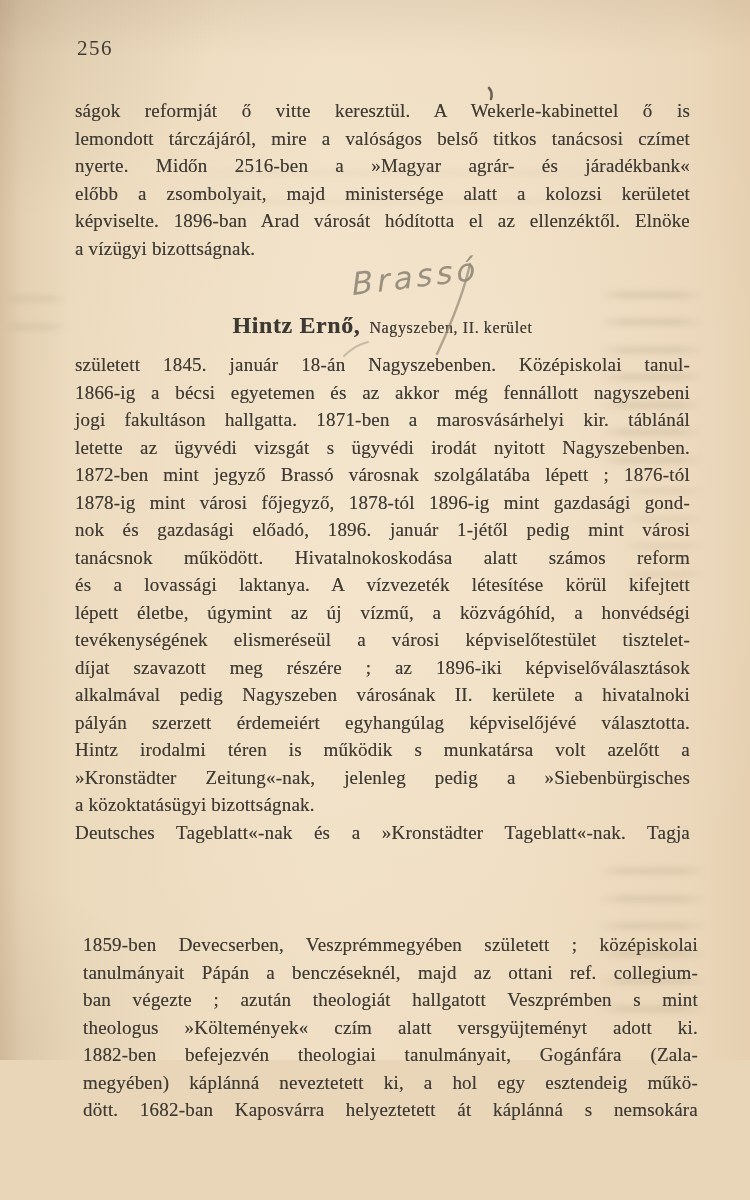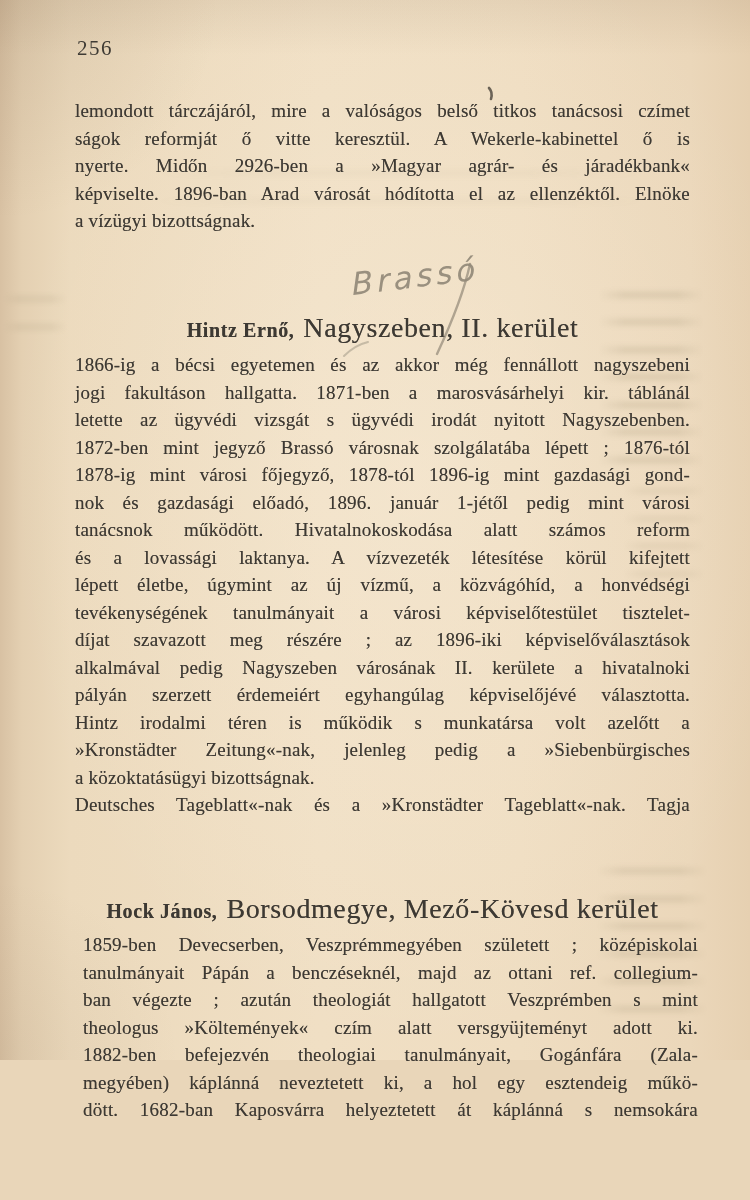--- a/index.html
+++ b/index.html
@@ -23,22 +23,22 @@
     position:absolute; left:77px; top:36px;
     font-size:21px; letter-spacing:1.5px; color:#3f3b34;
   }
   .para { position:absolute; left:75px; width:615px; font-size:19px; letter-spacing:.2px; }
   .tline { height:27.5px; line-height:27.5px; white-space:normal; text-shadow:0 0 .5px rgba(61,57,51,.55); }
   .tline.just { text-align:justify; text-align-last:justify; }
   .heading {
     position:absolute; left:75px; width:615px; text-align:center;
     white-space:nowrap; text-shadow:0 0 .6px rgba(50,46,40,.6);
   }
-  .heading .hname { font-weight:bold; font-size:20px; letter-spacing:.6px; }
-  .heading .hdistrict { font-size:28px; letter-spacing:.6px; margin-left:9px; }
+  .heading .hname { font-weight:bold; font-size:24px; letter-spacing:.6px; }
+  .heading .hdistrict { font-size:16px; letter-spacing:.6px; margin-left:9px; }
   .annotation {
     position:absolute; left:352px; top:266px;
     font-family:"DejaVu Sans",sans-serif; font-style:italic;
     font-size:31px; letter-spacing:4px; color:#8e8575; opacity:.88;
     transform:rotate(-7deg) skewX(-4deg); transform-origin:left center;
   }
   .bleed {
     position:absolute; filter:blur(2.5px);
     background:repeating-linear-gradient(180deg, rgba(146,134,104,0) 0 9px, rgba(143,131,100,.32) 9px 17px, rgba(146,134,104,0) 17px 27.5px);
     -webkit-mask-image:linear-gradient(90deg, transparent, #000 25%, #000 75%, transparent);
@@ -53,55 +53,54 @@
 
   <div class="pageno">256</div>
 
   <div class="bleed" style="left:598px; top:282px; width:106px; height:196px; opacity:.50;"></div>
   <div class="bleed" style="left:622px; top:478px; width:84px; height:118px; opacity:.28;"></div>
   <div class="bleed" style="left:596px; top:858px; width:112px; height:160px; opacity:.45;"></div>
   <div class="bleed" style="left:2px; top:286px; width:66px; height:56px; opacity:.32;"></div>
   <div class="bleed" style="left:150px; top:160px; width:500px; height:50px; opacity:.14;"></div>
 
   <div class="para" style="top:97px;">
+      <div class="tline just">ságok reformját ő vitte keresztül. A Wekerle-kabinettel ő is</div>
       <div class="tline just">lemondott tárczájáról, mire a valóságos belső titkos tanácsosi czímet</div>
-      <div class="tline just">ságok reformját ő vitte keresztül. A Wekerle-kabinettel ő is</div>
-      <div class="tline just">nyerte. Midőn 2926-ben a »Magyar agrár- és járadékbank«</div>
+      <div class="tline just">nyerte. Midőn 2516-ben a »Magyar agrár- és járadékbank«</div>
+      <div class="tline just">előbb a zsombolyait, majd ministersége alatt a kolozsi kerületet</div>
       <div class="tline just">képviselte. 1896-ban Arad városát hódította el az ellenzéktől. Elnöke</div>
       <div class="tline">a vízügyi bizottságnak.</div>
     </div>
 
   <div class="annotation">Brassó</div>
 
   <div class="heading" style="top:312px;">
     <span class="hname">Hintz Ernő,</span><span class="hdistrict">Nagyszeben, II. kerület</span>
   </div>
   <div class="para" style="top:351px;">
+      <div class="tline just">született 1845. január 18-án Nagyszebenben. Középiskolai tanul-</div>
       <div class="tline just">1866-ig a bécsi egyetemen és az akkor még fennállott nagyszebeni</div>
       <div class="tline just">jogi fakultáson hallgatta. 1871-ben a marosvásárhelyi kir. táblánál</div>
       <div class="tline just">letette az ügyvédi vizsgát s ügyvédi irodát nyitott Nagyszebenben.</div>
       <div class="tline just">1872-ben mint jegyző Brassó városnak szolgálatába lépett ; 1876-tól</div>
       <div class="tline just">1878-ig mint városi főjegyző, 1878-tól 1896-ig mint gazdasági gond-</div>
       <div class="tline just">nok és gazdasági előadó, 1896. január 1-jétől pedig mint városi</div>
       <div class="tline just">tanácsnok működött. Hivatalnokoskodása alatt számos reform</div>
       <div class="tline just">és a lovassági laktanya. A vízvezeték létesítése körül kifejtett</div>
       <div class="tline just">lépett életbe, úgymint az új vízmű, a közvágóhíd, a honvédségi</div>
-      <div class="tline just">tevékenységének tanulmányait a városi képviselőtestület tisztelet-</div>
+      <div class="tline just">tevékenységének elismeréseül a városi képviselőtestület tisztelet-</div>
       <div class="tline just">díjat szavazott meg részére ; az 1896-iki képviselőválasztások</div>
       <div class="tline just">alkalmával pedig Nagyszeben városának II. kerülete a hivatalnoki</div>
       <div class="tline just">pályán szerzett érdemeiért egyhangúlag képviselőjévé választotta.</div>
       <div class="tline just">Hintz irodalmi téren is működik s munkatársa volt azelőtt a</div>
       <div class="tline just">»Kronstädter Zeitung«-nak, jelenleg pedig a »Siebenbürgisches</div>
       <div class="tline">a közoktatásügyi bizottságnak.</div>
       <div class="tline just">Deutsches Tageblatt«-nak és a »Kronstädter Tageblatt«-nak. Tagja</div>
     </div>
 
-  <div class="heading" style="top:893px;">
-    <span class="hname">Hock János,</span><span class="hdistrict">Borsodmegye, Mező-Kövesd kerület</span>
-  </div>
   <div class="para" style="top:931px;margin-left:8px;">
       <div class="tline just">1859-ben Devecserben, Veszprémmegyében született ; középiskolai</div>
       <div class="tline just">tanulmányait Pápán a benczéseknél, majd az ottani ref. collegium-</div>
       <div class="tline just">ban végezte ; azután theologiát hallgatott Veszprémben s mint</div>
       <div class="tline just">theologus »Költemények« czím alatt versgyüjteményt adott ki.</div>
       <div class="tline just">1882-ben befejezvén theologiai tanulmányait, Gogánfára (Zala-</div>
       <div class="tline just">megyében) káplánná neveztetett ki, a hol egy esztendeig műkö-</div>
       <div class="tline just">dött. 1682-ban Kaposvárra helyeztetett át káplánná s nemsokára</div>
     </div>
 

